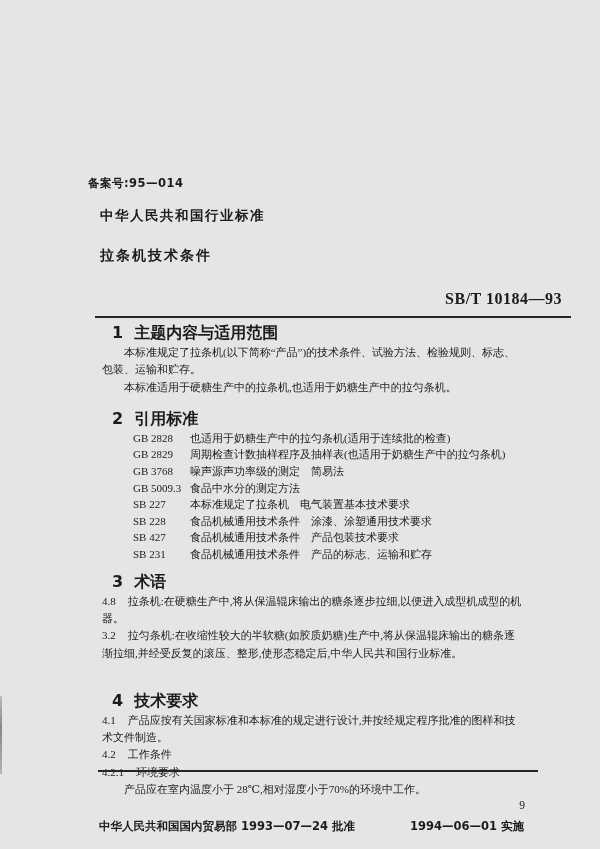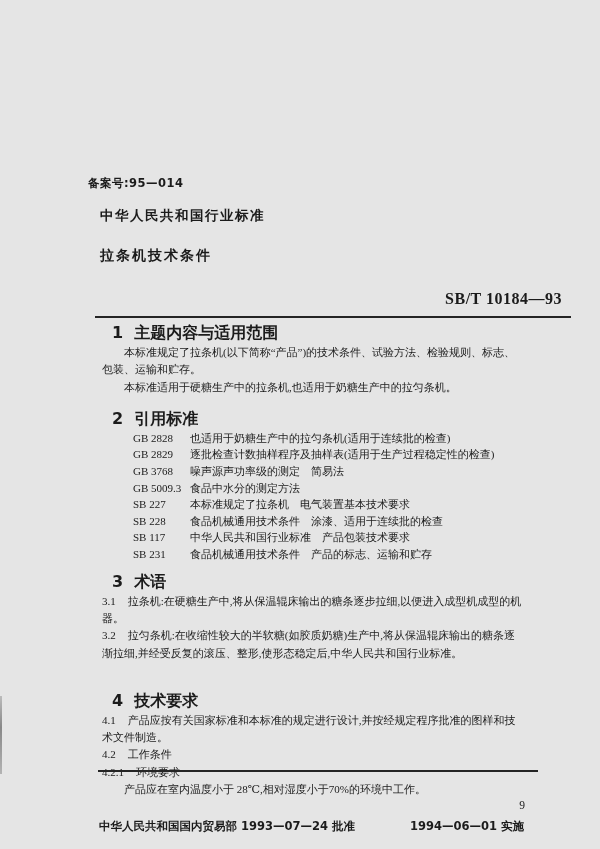--- a/index.html
+++ b/index.html
@@ -98,33 +98,33 @@
       <span class="sec-num">1</span><span class="sec-title">主题内容与适用范围</span>
     </div>
     <p class="para indent">本标准规定了拉条机(以下简称“产品”)的技术条件、试验方法、检验规则、标志、包装、运输和贮存。</p>
     <p class="para indent">本标准适用于硬糖生产中的拉条机,也适用于奶糖生产中的拉匀条机。</p>
 
     <div class="sec-heading mt2">
       <span class="sec-num">2</span><span class="sec-title">引用标准</span>
     </div>
     <div class="refs">
       <div class="ref-row"><span class="ref-code">GB 2828</span><span class="ref-title">也适用于奶糖生产中的拉匀条机(适用于连续批的检查)</span></div>
-      <div class="ref-row"><span class="ref-code">GB 2829</span><span class="ref-title">逐批检查计数抽样程序及抽样表(适用于生产过程稳定性的检查)</span></div>
+      <div class="ref-row"><span class="ref-code">GB 2829</span><span class="ref-title">周期检查计数抽样程序及抽样表(也适用于奶糖生产中的拉匀条机)</span></div>
       <div class="ref-row"><span class="ref-code">GB 3768</span><span class="ref-title">噪声源声功率级的测定　简易法</span></div>
       <div class="ref-row"><span class="ref-code">GB 5009.3</span><span class="ref-title">食品中水分的测定方法</span></div>
       <div class="ref-row"><span class="ref-code">SB 227</span><span class="ref-title">本标准规定了拉条机　电气装置基本技术要求</span></div>
-      <div class="ref-row"><span class="ref-code">SB 228</span><span class="ref-title">食品机械通用技术条件　涂漆、适用于连续批的检查</span></div>
-      <div class="ref-row"><span class="ref-code">SB 117</span><span class="ref-title">中华人民共和国行业标准　产品包装技术要求</span></div>
+      <div class="ref-row"><span class="ref-code">SB 228</span><span class="ref-title">食品机械通用技术条件　涂漆、涂塑通用技术要求</span></div>
+      <div class="ref-row"><span class="ref-code">SB 427</span><span class="ref-title">食品机械通用技术条件　产品包装技术要求</span></div>
       <div class="ref-row"><span class="ref-code">SB 231</span><span class="ref-title">食品机械通用技术条件　产品的标志、运输和贮存</span></div>
     </div>
 
     <div class="sec-heading mt3">
       <span class="sec-num">3</span><span class="sec-title">术语</span>
     </div>
-    <p class="clause"><span class="clause-num">3.1</span><span>拉条机:在硬糖生产中,将从保温辊床输出的糖条逐步拉细,以便进入成型机成型的机器。</span></p>
+    <p class="clause"><span class="clause-num">4.8</span><span>拉条机:在硬糖生产中,将从保温辊床输出的糖条逐步拉细,以便进入成型机成型的机器。</span></p>
     <p class="clause"><span class="clause-num">3.2</span><span>拉匀条机:在收缩性较大的半软糖(如胶质奶糖)生产中,将从保温辊床输出的糖条逐渐拉细,并经受反复的滚压、整形,使形态稳定后,中华人民共和国行业标准。</span></p>
 
     <div class="sec-heading mt4">
       <span class="sec-num">4</span><span class="sec-title">技术要求</span>
     </div>
     <p class="clause"><span class="clause-num">4.1</span><span>产品应按有关国家标准和本标准的规定进行设计,并按经规定程序批准的图样和技术文件制造。</span></p>
     <p class="clause"><span class="clause-num">4.2</span><span>工作条件</span></p>
     <p class="clause"><span class="clause-num">4.2.1</span><span>环境要求</span></p>
     <p class="para indent">产品应在室内温度小于 28℃,相对湿度小于70%的环境中工作。</p>
 

